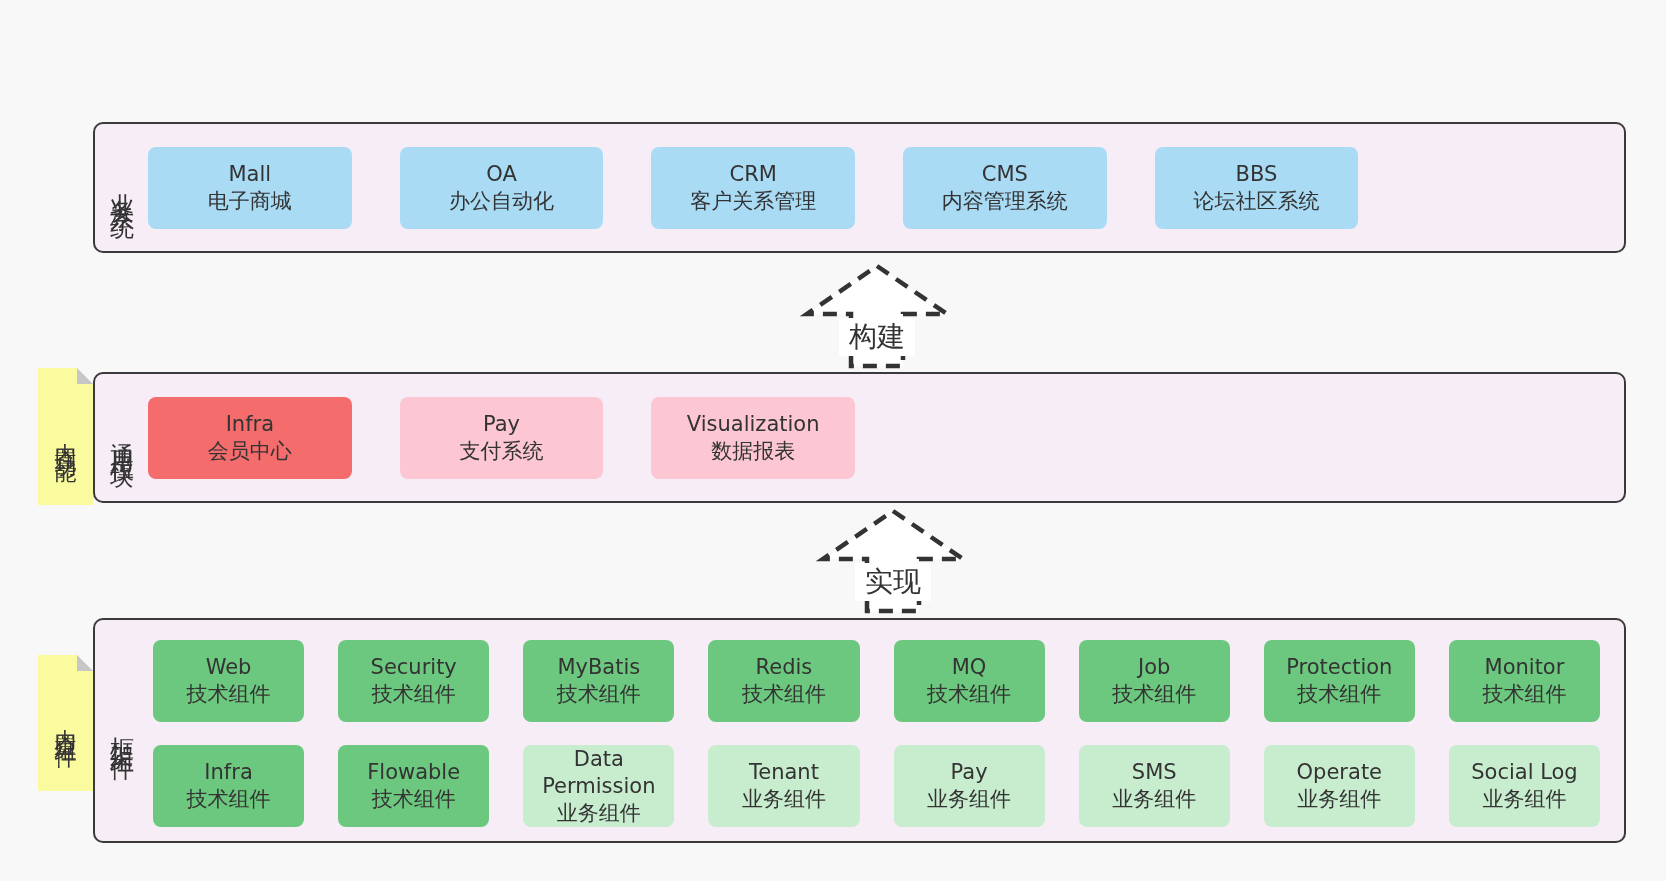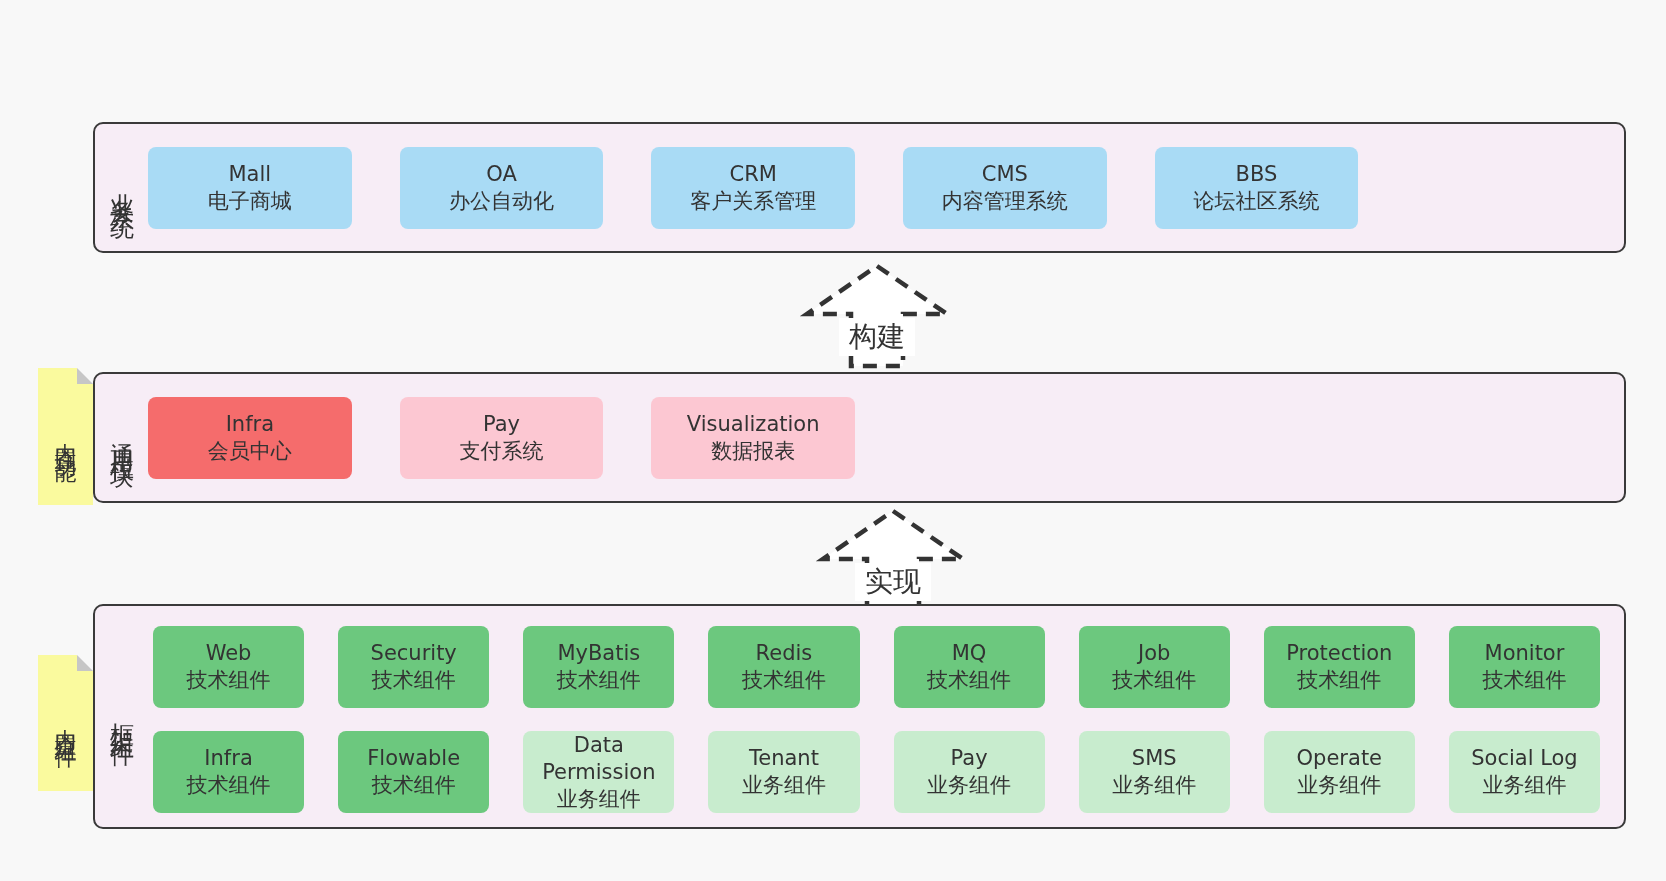--- a/index.html
+++ b/index.html
@@ -9,21 +9,21 @@
     --text:#333333; --arrow:#333333;
   }
   *{box-sizing:border-box}
   body{margin:0;background:var(--page-bg);font-family:"DejaVu Sans","Liberation Sans",sans-serif;color:var(--text)}
   .stage{position:relative;width:1666px;height:881px;background:var(--page-bg);overflow:hidden}
 
   .band{position:absolute;left:93px;width:1533px;background:var(--band-bg);
         border:2px solid var(--band-border);border-radius:10px}
   #band-business{top:122px;height:131px}
   #band-modules{top:372px;height:131px}
-  #band-components{top:604px;height:225px}
+  #band-components{top:618px;height:225px}
 
   .band-label{position:absolute;left:11px;top:50%;transform:translateY(-50%);
         writing-mode:vertical-rl;text-orientation:upright;font-size:24px;
         letter-spacing:7px;color:var(--text);white-space:nowrap}
 
   .row6{position:absolute;left:53px;right:14px;top:50%;transform:translateY(-50%);
         display:grid;grid-template-columns:repeat(6,1fr);gap:48px}
   .grid8{position:absolute;left:58px;right:24px;top:20px;
         display:grid;grid-template-columns:repeat(8,1fr);column-gap:34px;row-gap:23px}
 

